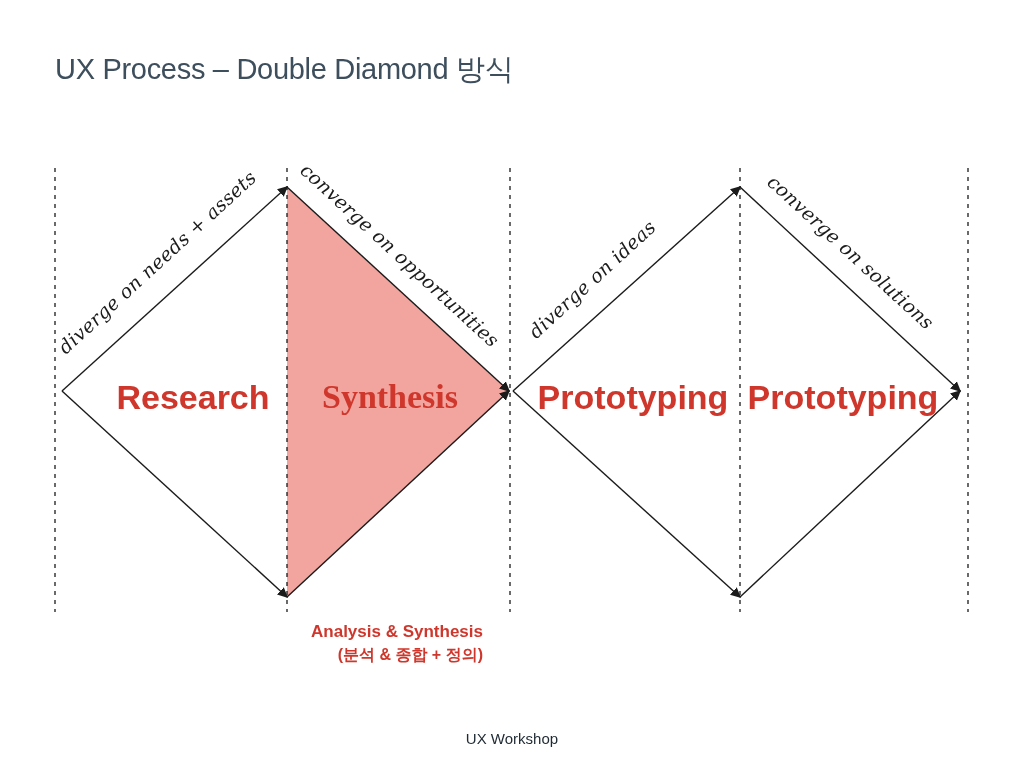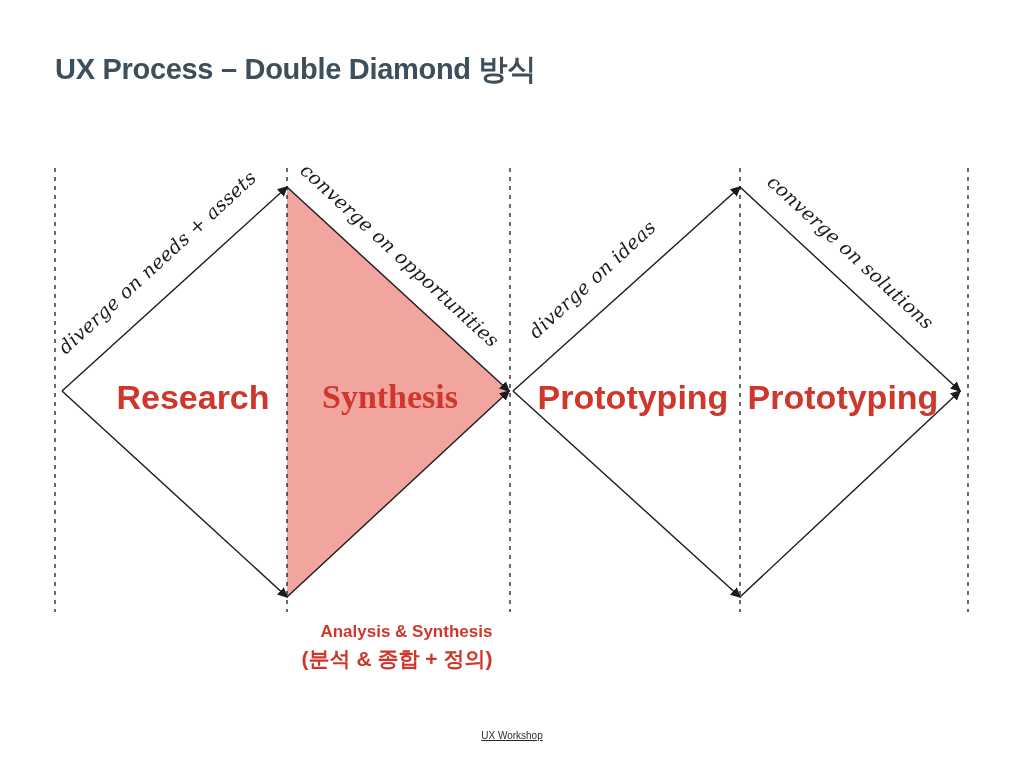--- a/index.html
+++ b/index.html
@@ -8,21 +8,21 @@
     position: relative;
     background: #ffffff;
     overflow: hidden;
     font-family: "Liberation Sans", sans-serif;
   }
   .title {
     position: absolute;
     left: 55px; top: 50px;
     margin: 0;
     font-size: 29px;
-    font-weight: 700;
+    font-weight: 400;
     letter-spacing: -0.3px;
     color: var(--title-color, #3d4e5c);
     white-space: nowrap;
   }
   .diagram-svg { position: absolute; left: 0; top: 0; }
   .pink-tri { fill: var(--pink-fill, #f2a49f); stroke: none; }
   .dashed-lines line {
     stroke: var(--line-color, #1b1b1b);
     stroke-width: 1.3;
     stroke-dasharray: 4 5;
@@ -51,29 +51,28 @@
   }
   .annotation {
     position: absolute;
     left: 397px; top: 622px;
     transform: translateX(-50%);
     text-align: right;
     color: var(--accent-red, #cf372c);
     font-weight: 700;
   }
   .annotation .en { font-size: 17px; }
-  .annotation .kr { font-size: 21px; margin-top: 3px; }
+  .annotation .kr { font-size: 16px; margin-top: 3px; }
   .footer {
     position: absolute;
     left: 512px; top: 730px;
     transform: translateX(-50%);
-    font-size: 10px;
+    font-size: 15px;
     color: #1f2a33;
     white-space: nowrap;
-    text-decoration: underline;
   }
 </style>
 </head>
 <body>
 
 <h1 class="title">UX Process – Double Diamond 방식</h1>
 
 <svg class="diagram-svg" width="1024" height="768" viewBox="0 0 1024 768">
   <defs>
     <marker id="arrow" markerUnits="userSpaceOnUse" markerWidth="11" markerHeight="11" refX="9" refY="5.5" orient="auto">

